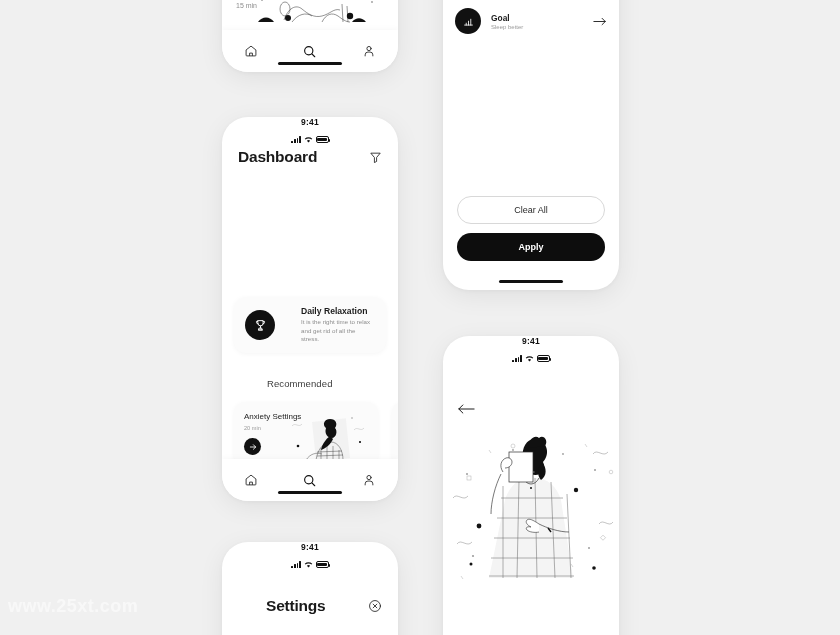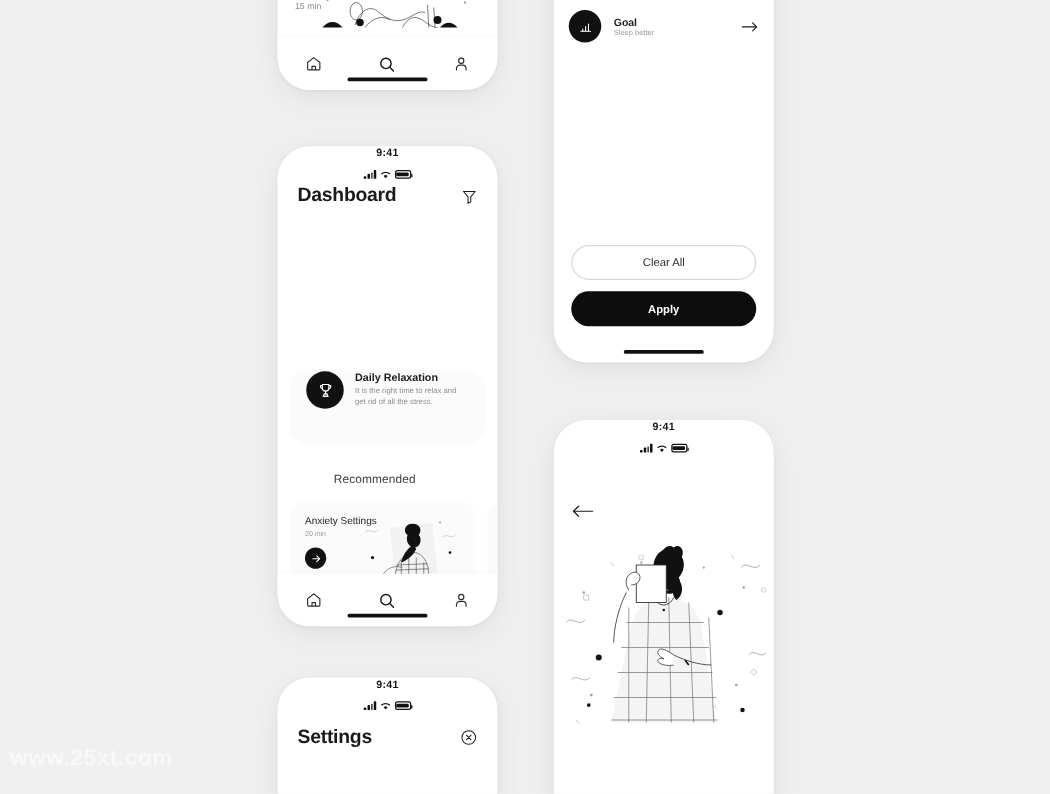--- a/index.html
+++ b/index.html
@@ -85,40 +85,40 @@
   #phone-top{left:222px;top:-86px;width:176px;height:158px;}
   #phone-top .strip-min{
     position:absolute;left:14px;top:88px;font-size:7px;color:#8d8d8d;
   }
   #phone-top .art{position:absolute;left:0;right:0;top:78px;height:34px;}
 
   
   #phone-dash{left:222px;top:117px;width:176px;height:384px;}
   #phone-dash .scr-head{top:28px;height:24px;}
   #relax-card{position:absolute;left:12px;top:180px;width:152px;height:56px;
-    display:flex;gap:9px;padding:0 11px;box-sizing:border-box;}
+    display:flex;align-items:center;gap:26px;padding:0 11px;box-sizing:border-box;}
   #relax-card .circ-icon{width:30px;height:30px;}
   .rc-title{font-size:8.6px;font-weight:700;color:#1b1b1b;margin:0 0 2px;}
   .rc-sub{font-size:6.2px;color:#8e8e8e;line-height:1.45;margin:0;}
   .rec-label{position:absolute;left:13px;top:261px;padding-left:32px;}
   .rec-row{position:absolute;left:12px;top:285px;right:0;height:64px;display:flex;gap:14px;}
   .rec-card{
     background:#fbfbfb;border-radius:11px;box-shadow:0 1px 5px rgba(0,0,0,.045);
     width:144px;flex:none;position:relative;overflow:hidden;
   }
   .rec-title{position:absolute;left:10px;top:10px;font-size:8px;font-weight:400;color:#1e1e1e;white-space:nowrap;}
   .rec-min{position:absolute;left:10px;top:23px;font-size:5.6px;color:#9a9a9a;}
   .go-btn{
     position:absolute;left:10px;bottom:11px;width:17px;height:17px;border-radius:50%;
     background:#111;display:flex;align-items:center;justify-content:center;
   }
 
   
   #phone-set{left:222px;top:542px;width:176px;height:160px;}
-  #phone-set .scr-head{top:36px;height:24px;}
+  #phone-set .scr-head{top:52px;height:24px;margin-left:28px;}
 
   
   #phone-filter{left:443px;top:-92px;width:176px;height:382px;}
   #goal-row{
     position:absolute;left:12px;right:12px;top:96px;height:34px;
     display:flex;align-items:center;gap:10px;
   }
   #goal-row .circ-icon{width:26px;height:26px;}
   .goal-title{font-size:8.4px;font-weight:700;color:#1b1b1b;margin:0 0 1px;}
   .goal-sub{font-size:6px;color:#9b9b9b;margin:0;}

